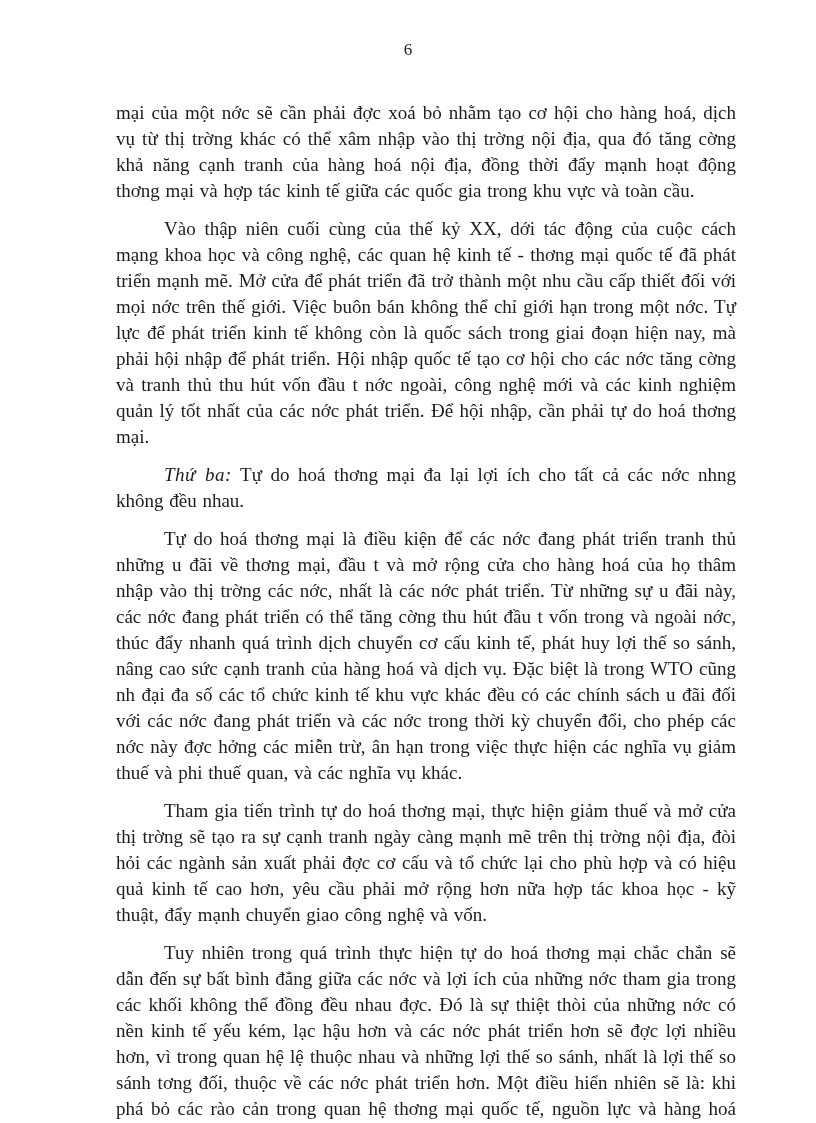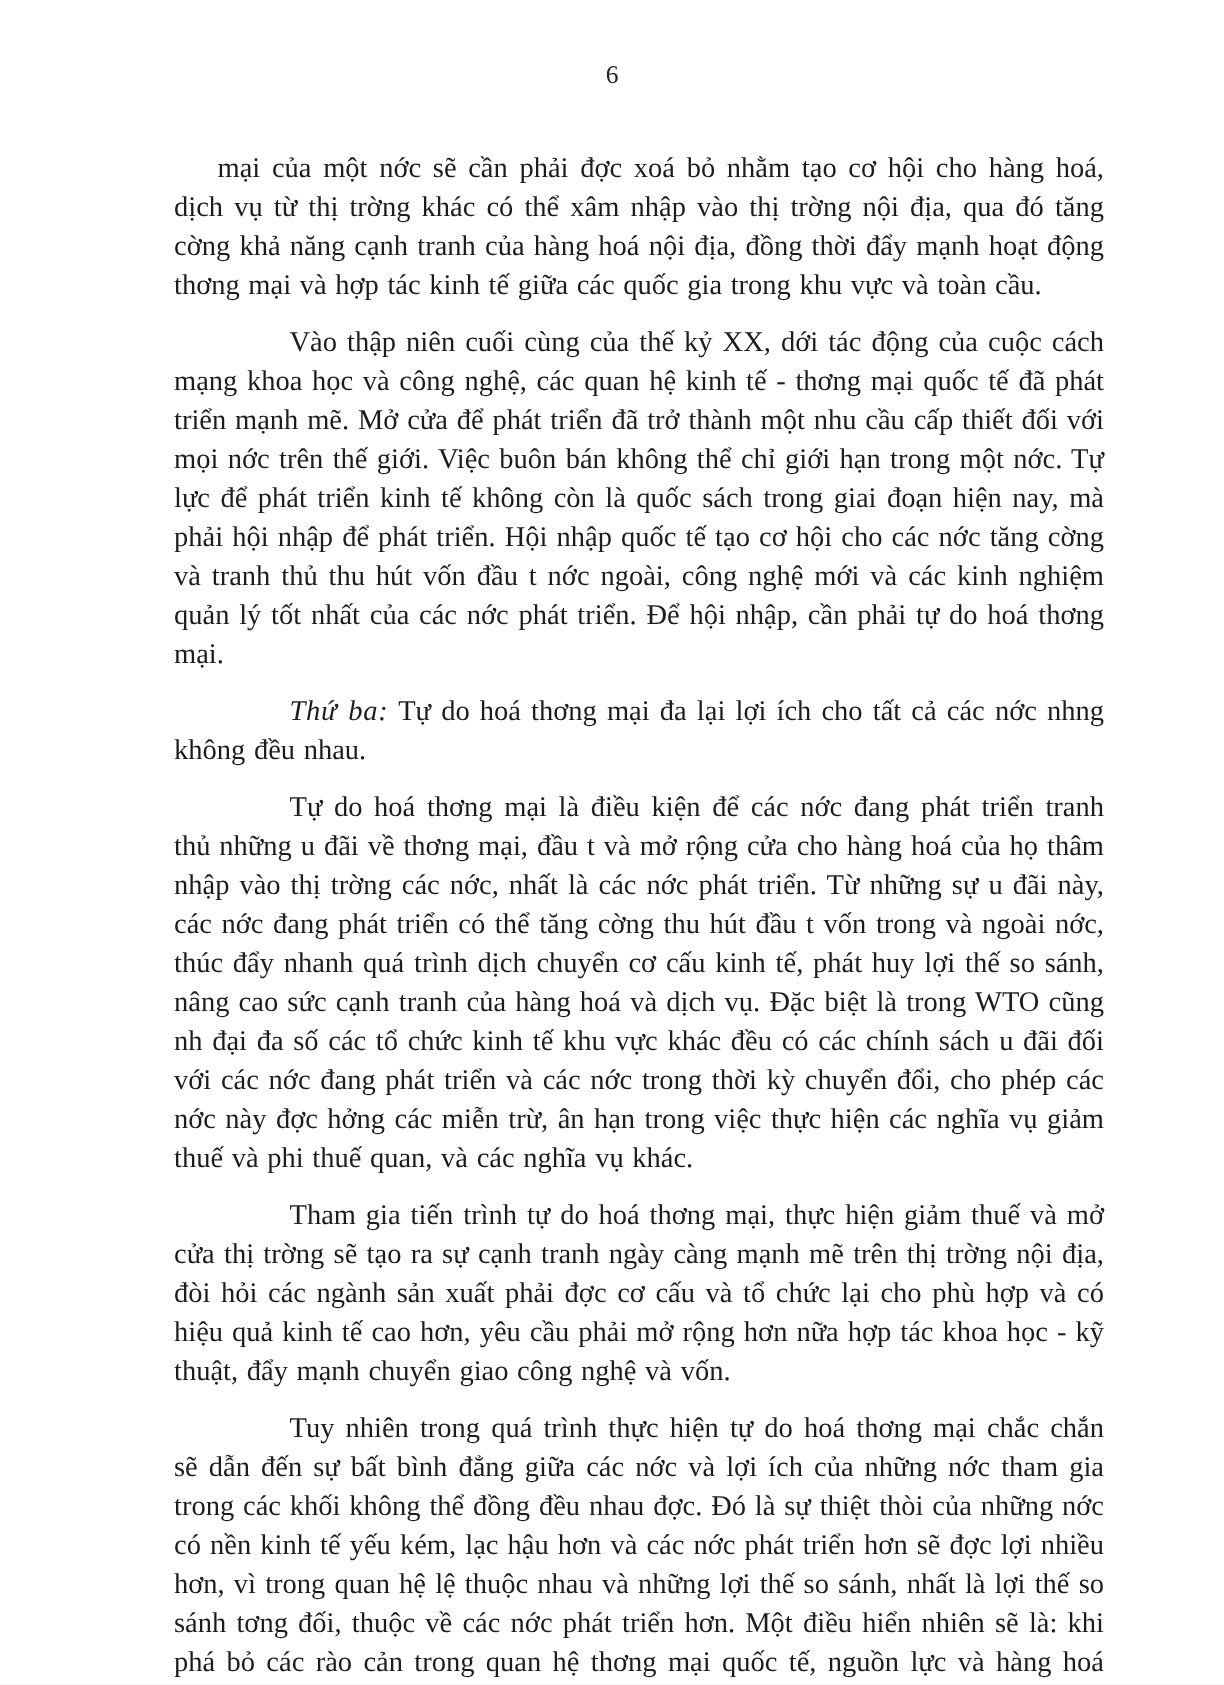--- a/index.html
+++ b/index.html
@@ -34,21 +34,20 @@
   }
   .para {
     margin: 0 0 12px 0;
   }
   .para.indent {
     text-indent: 48px;
   }
   .lead-italic {
     font-style: italic;
     letter-spacing: 0.5px;
-    margin-left: 29px;
   }
 </style>
 </head>
 <body>
 
 <div class="page">
 
   <div class="page-number">6</div>
 
   <div class="content">

